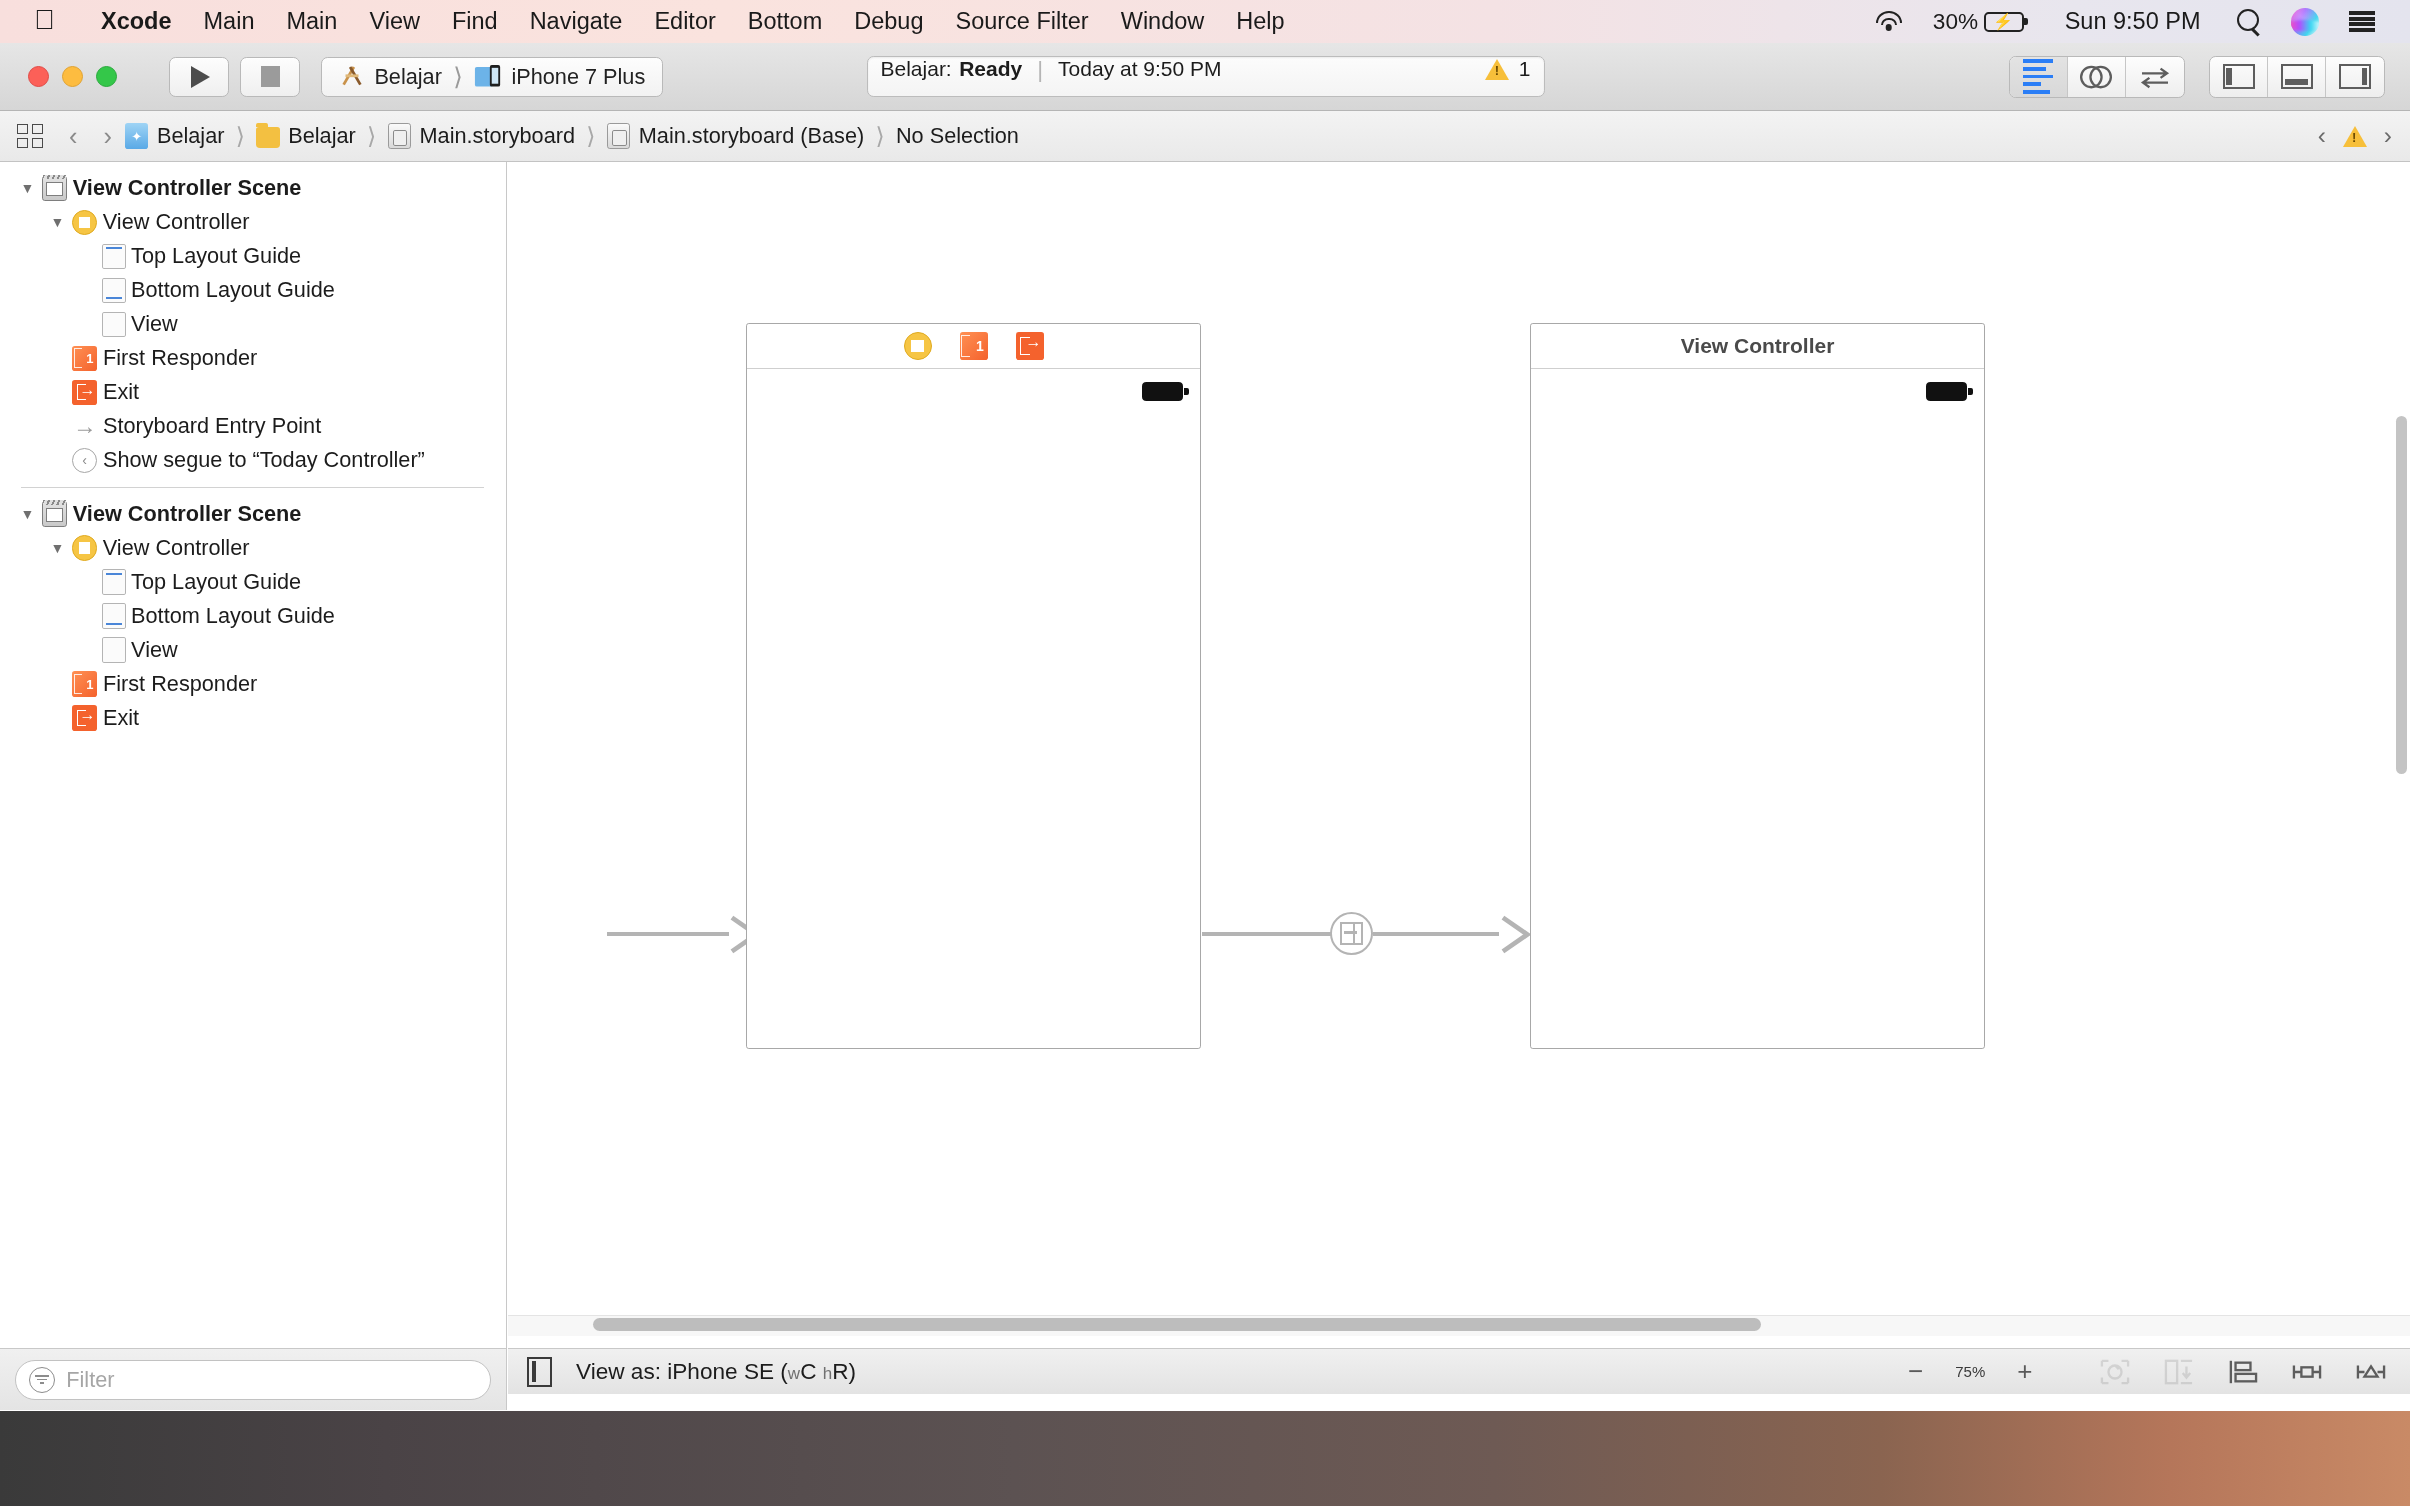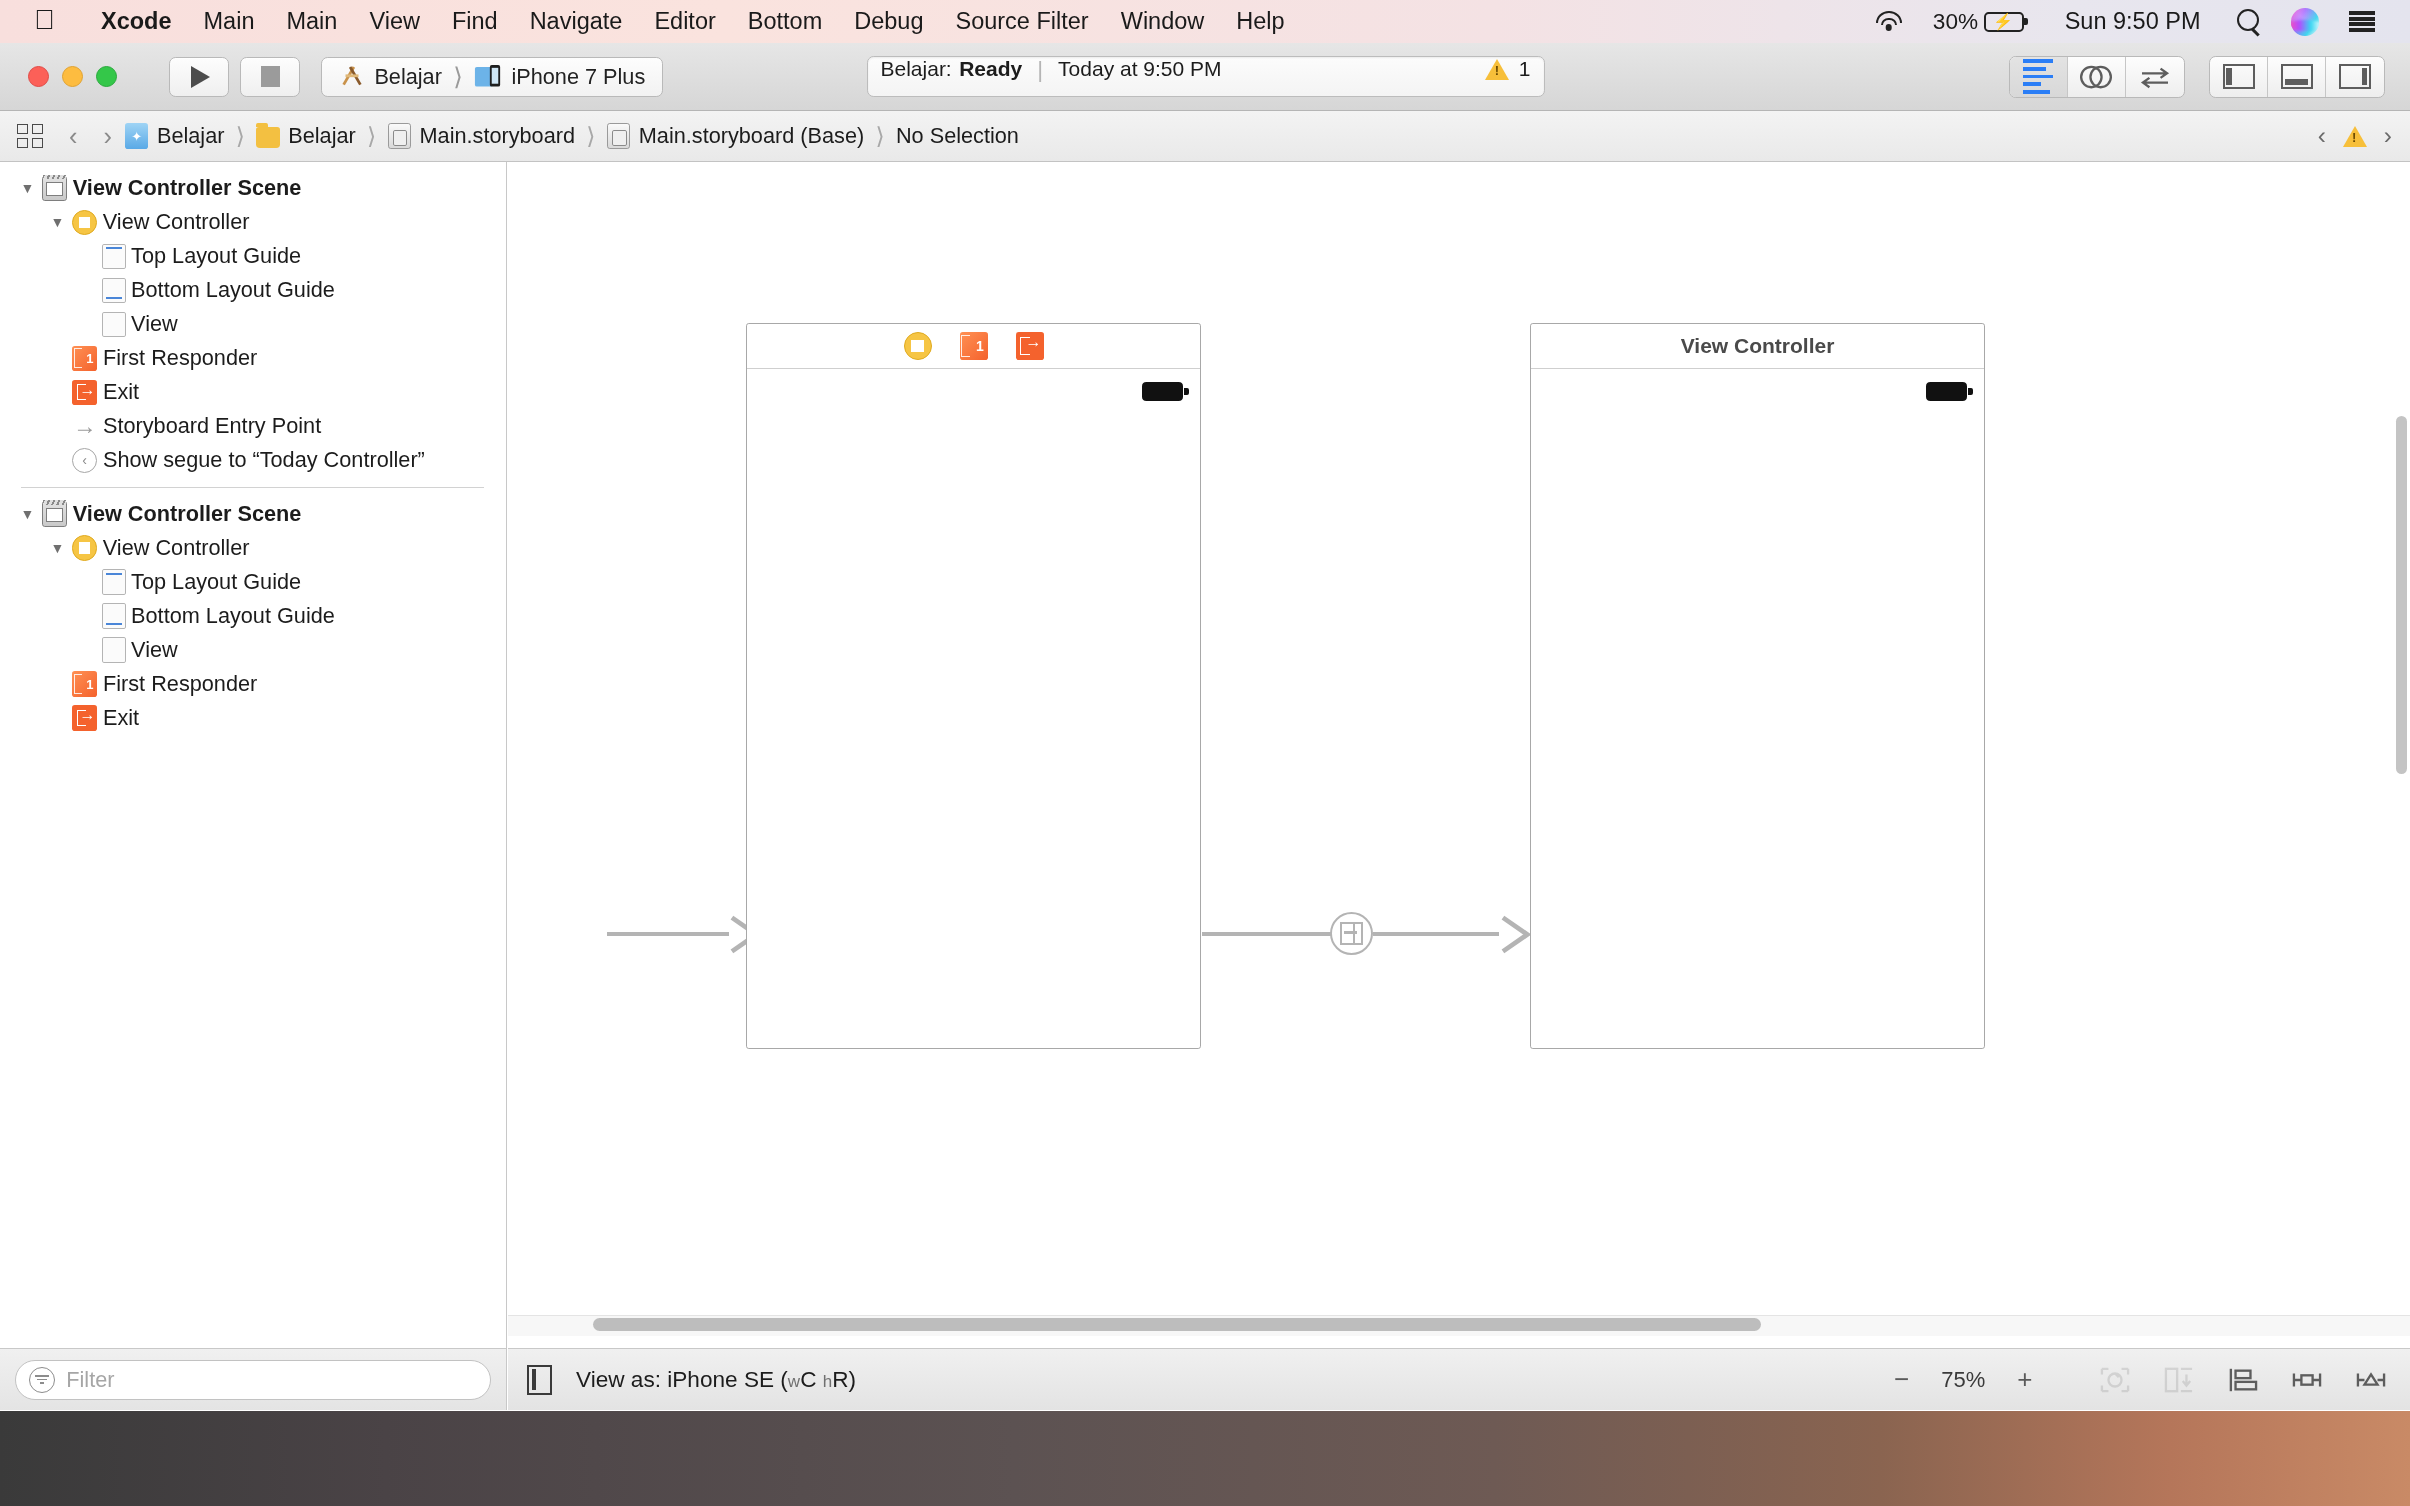--- a/index.html
+++ b/index.html
@@ -205,30 +205,30 @@
   .segue-badge i { width: 22.6px; height: 22.6px; border: 2.8px solid #b4b4b4; position: relative; display:block; }
   .segue-badge i:after { content:""; position:absolute; left: 1.9px; top: 6.6px; width: 13px; height: 2.8px; background: #b4b4b4; }
   .segue-badge i:before { content:""; position:absolute; left: 10.4px; top: 0; bottom: 0; width: 2.8px; background: #b4b4b4; }
 
   .v-scroll { position: absolute; right: 3.8px; top: 254px; width: 11.3px; height: 358px; background: #c4c4c4; border-radius: 5.6px; }
   .h-scroll-track { position: absolute; left: 508px; top: 1315px; width: 1903px; height: 21px; background: #f7f7f7; border-top: 0.9px solid #e4e4e4; }
   .h-scroll { position: absolute; left: 593px; top: 1318px; width: 1168px; height: 13px; background: #bdbdbd; border-radius: 6.6px; }
 
   
   .canvasbar {
-    position: absolute; top: 1348px; left: 508px; width: 1903px; height: 62px;
+    position: absolute; top: 1348px; left: 508px; width: 1903px; height: 46px;
     background: linear-gradient(to bottom,#f0f0f0,#e3e3e3); border-top: 0.9px solid #c8c8c8;
     display: flex; align-items: center; font-size: 22.6px; color: #1c1c1c;
   }
   .viewas-ico { width: 24.5px; height: 30px; border: 2.8px solid #3a3a3a; margin-left: 19px; position: relative; }
   .viewas-ico:after { content:""; position:absolute; left:2.8px; top:2.8px; bottom:2.8px; width:3.8px; background:#3a3a3a; }
   .viewas-label { margin-left: 24.5px; }
   .viewas-label .sz { font-size: 17px; color: #707070; }
   .zoom-ctl { margin-left: auto; display: flex; align-items: center; gap: 32px; color: #5a5a5a; font-size: 26px; }
-  .zoom-pct { font-size: 22px; color: #3a3a3a; }
+  .zoom-pct { font-size: 15px; color: #3a3a3a; }
   .al-icons { display: flex; align-items: center; gap: 32px; margin-left: 66px; margin-right: 24.5px; }
   .al-ico { width: 32px; height: 28px; position: relative; }
   .al-ico.dim { opacity: .3; }
 
   
   .dock-bg {
     position: absolute; left: 0; top: 1411px; width: 2411px; height: 96px;
     background: linear-gradient(to right, #3a3a3a 0%, #4a4346 16%, #5c5252 42%, #6e5a54 62%, #8a6450 78%, #b5765a 90%, #c98a66 100%);
   }
 </style>

